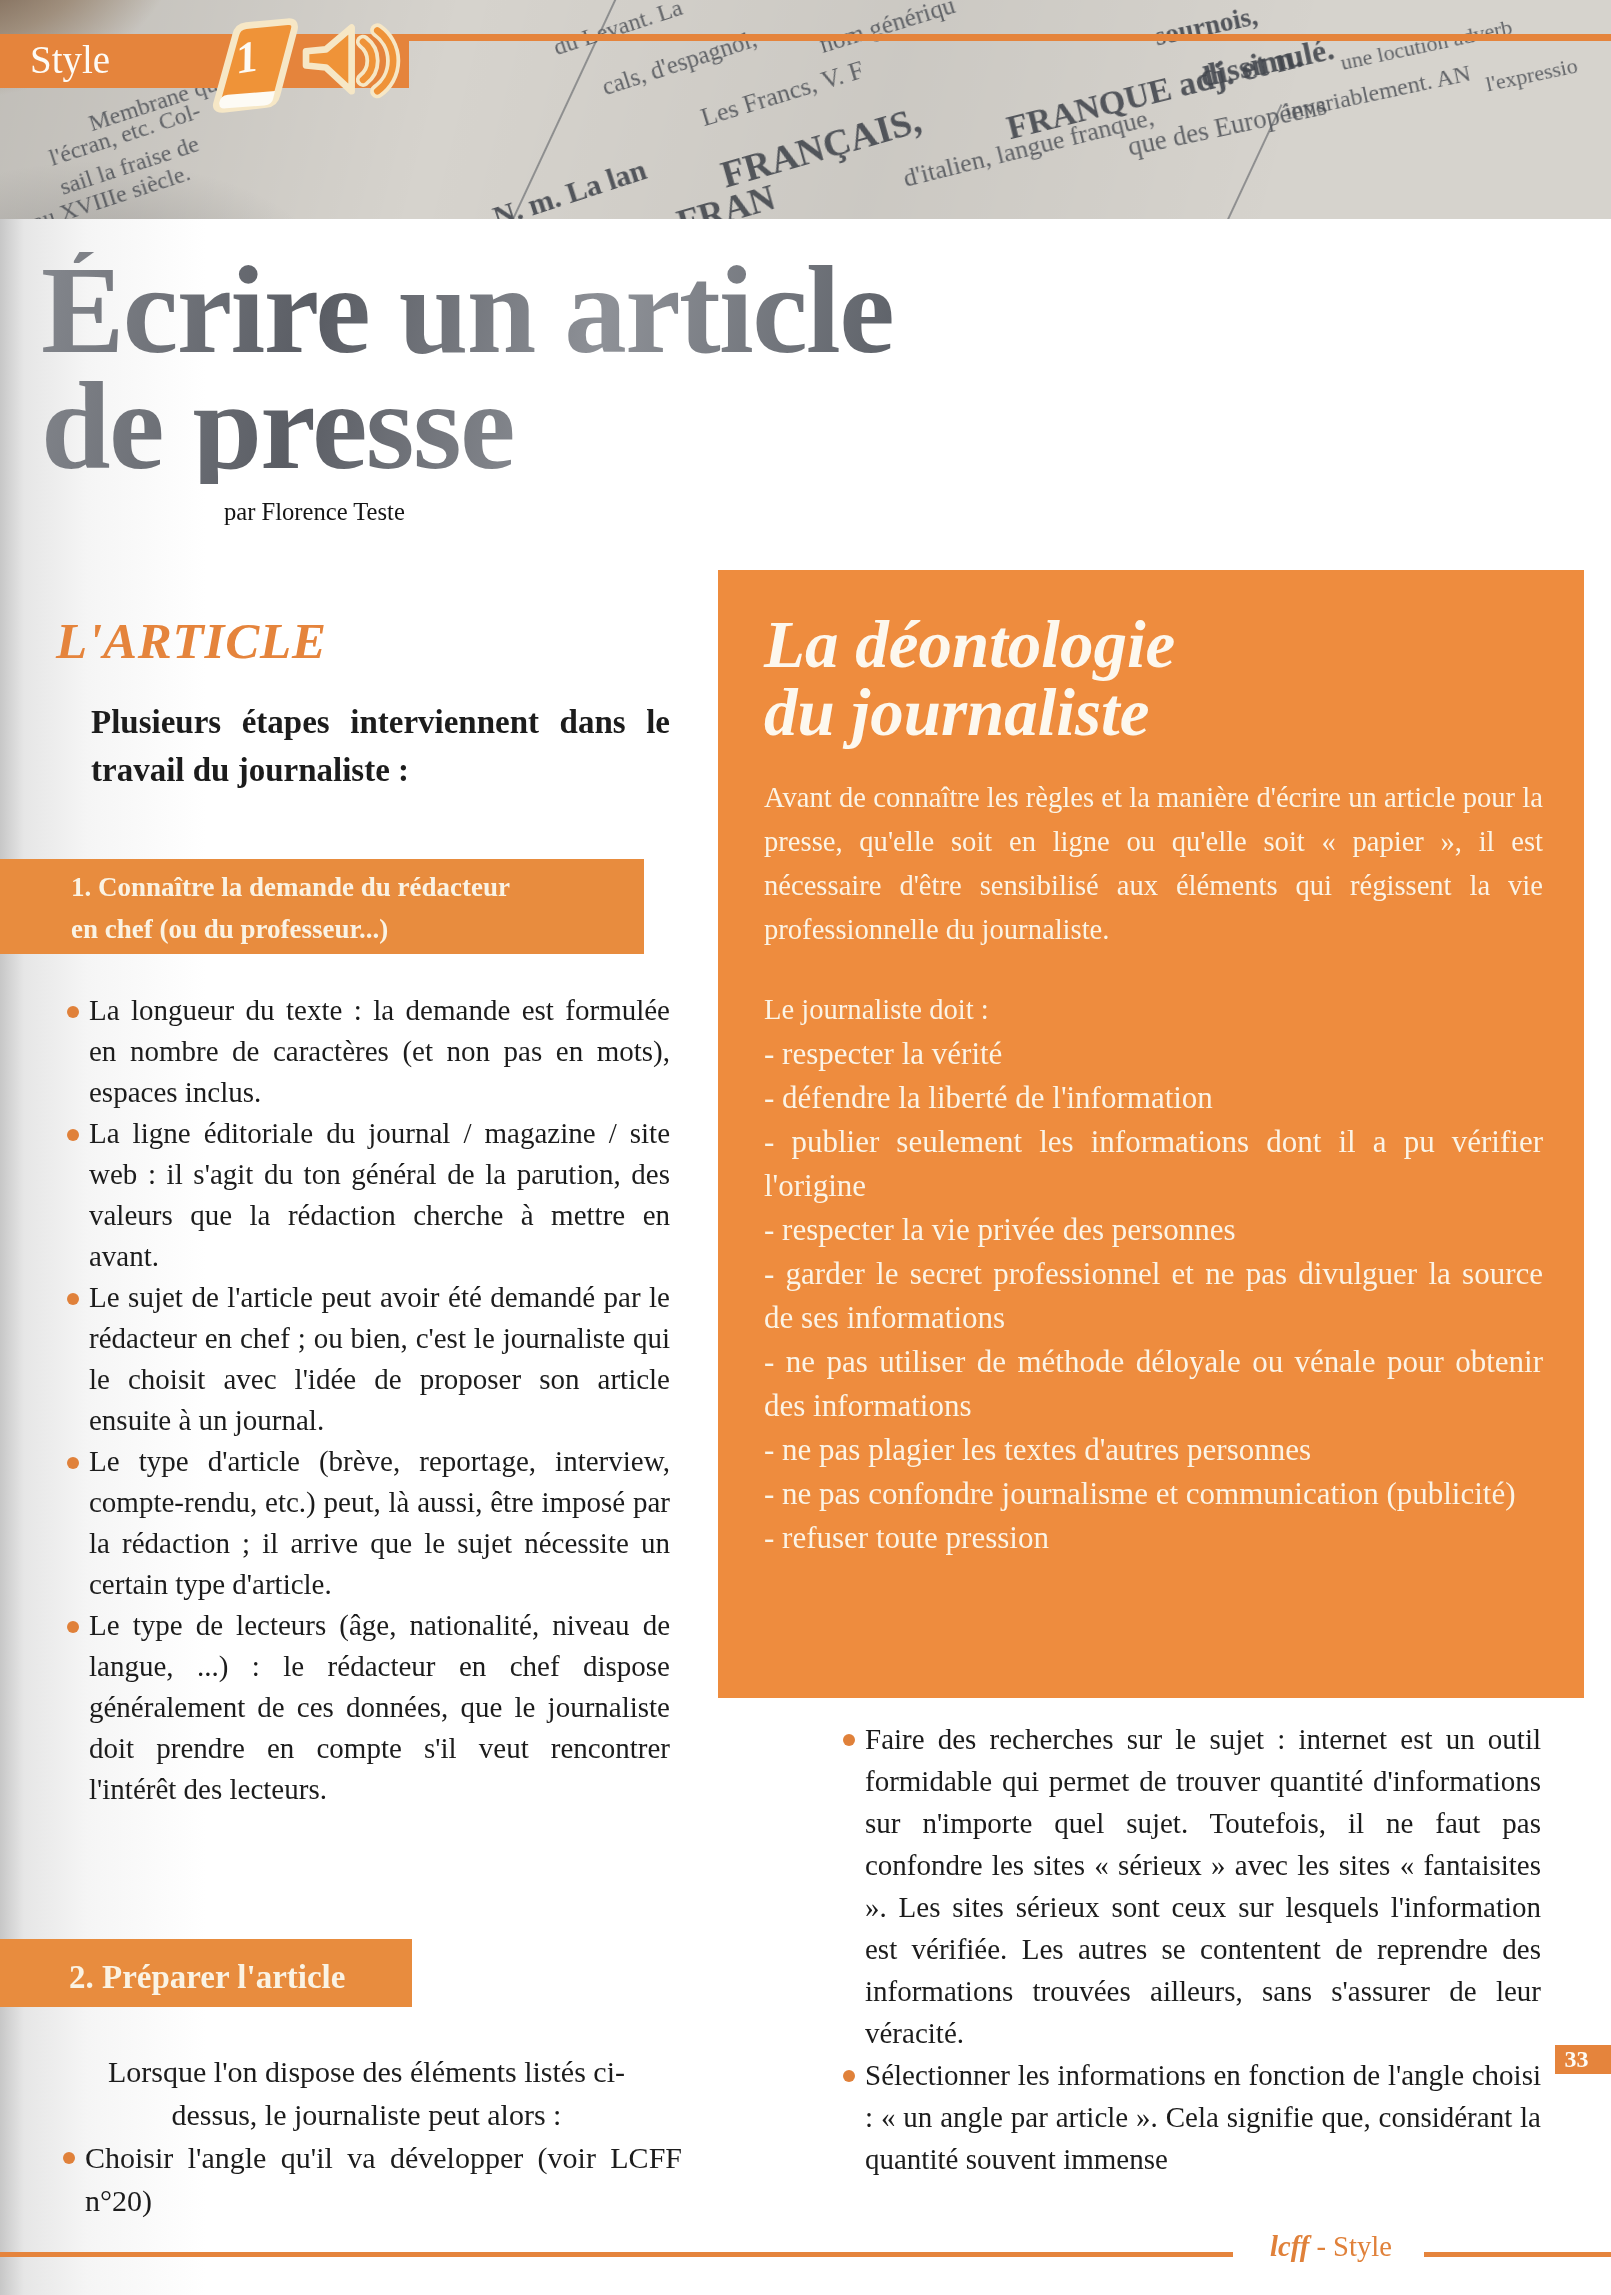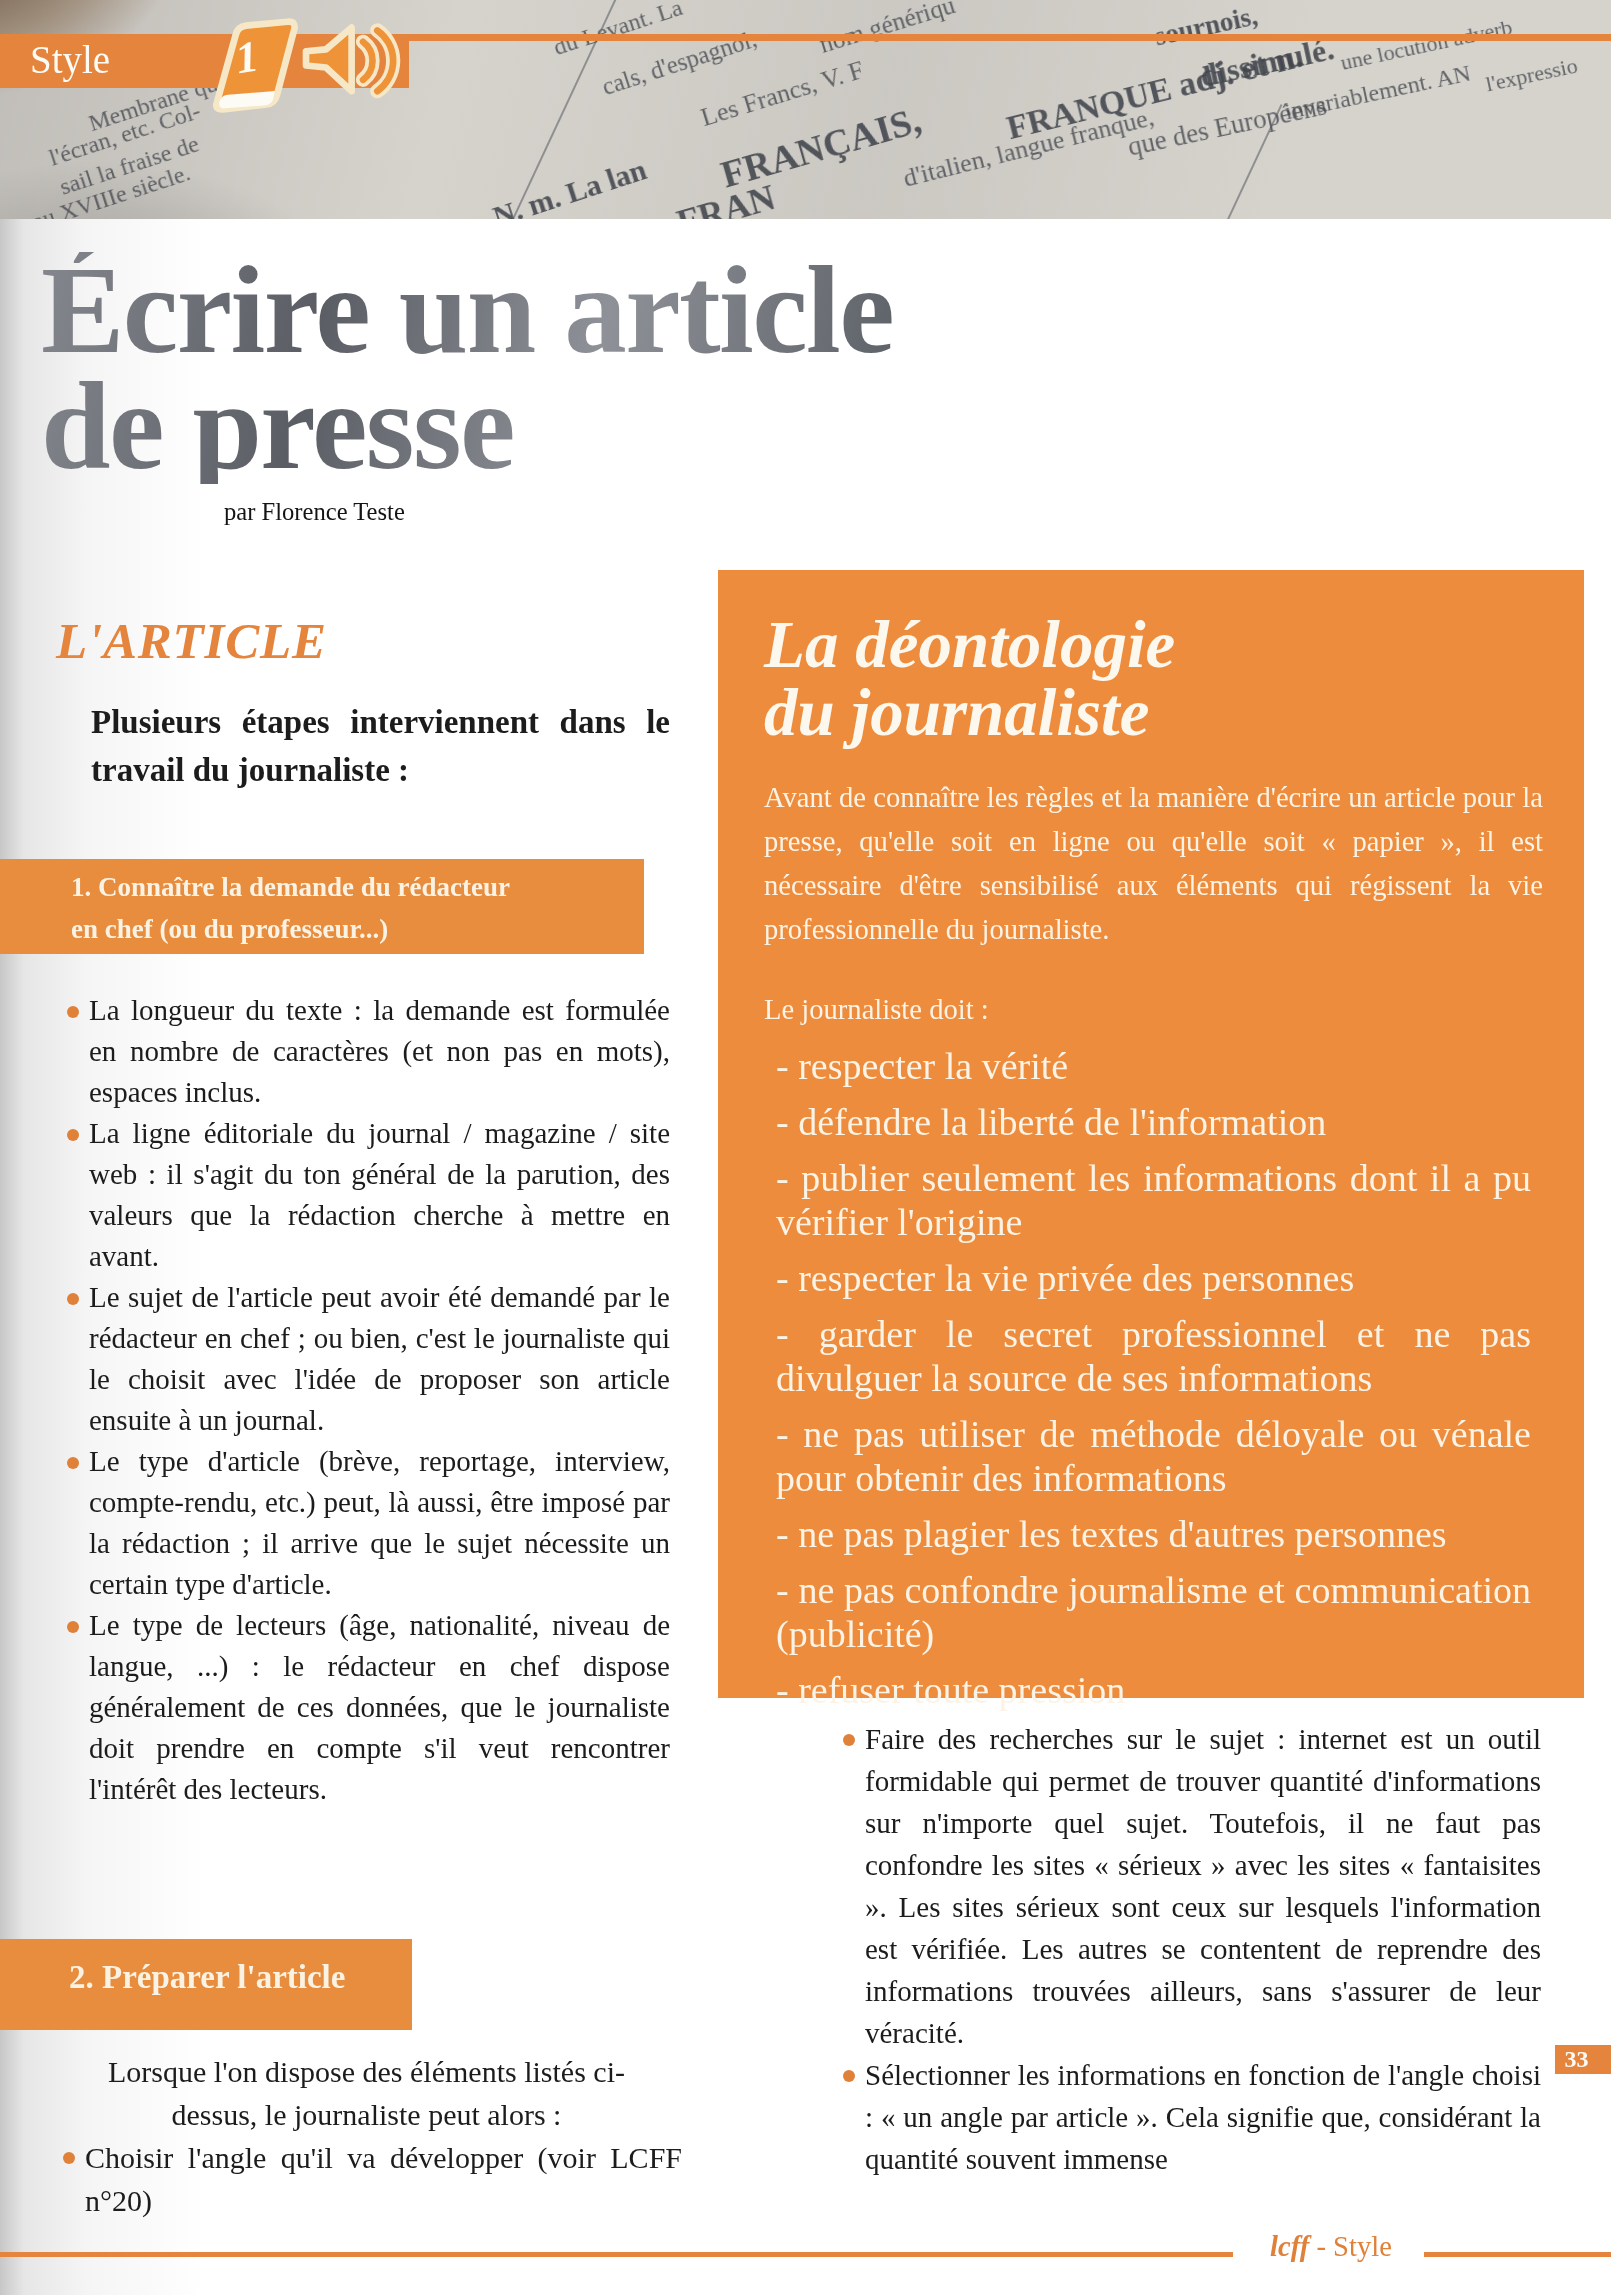--- a/index.html
+++ b/index.html
@@ -34,37 +34,37 @@
             background:linear-gradient(102deg,#84878d 0%,#5a5d64 22%,#8e9197 44%,#5f636a 66%,#7b7e85 88%);
             -webkit-background-clip:text;background-clip:text;color:transparent;}
   .byline{left:224px;top:498px;font-size:24.6px;color:#141414;}
 
   
   .h-article{left:56px;top:612px;font-size:51px;font-weight:bold;font-style:italic;color:#e5843c;letter-spacing:0.8px;}
   .intro{left:91px;top:698px;width:579px;font-size:33px;line-height:48px;font-weight:bold;text-align:justify;}
   .obox{background:#e88c3e;color:#faf3e4;font-weight:bold;}
   .obox1{left:0;top:859px;width:644px;height:95px;padding-left:71px;box-sizing:border-box;
          font-size:27px;line-height:42px;padding-top:7.1px;}
-  .obox2{left:0;top:1939px;width:412px;height:91px;padding-left:69px;box-sizing:border-box;
+  .obox2{left:0;top:1939px;width:412px;height:68px;padding-left:69px;box-sizing:border-box;
          font-size:33px;line-height:76px;}
   ul.blist{list-style:none;margin:0;padding:0;text-align:justify;}
   ul.blist li{position:relative;padding-left:22px;margin:0;}
   ul.blist li::before{content:"";position:absolute;left:0;top:16px;width:12px;height:12px;border-radius:50%;background:#e0813a;}
   .lbullets{left:67px;top:990px;width:603px;font-size:29px;line-height:41px;}
   .after2{left:73px;top:2050px;width:587px;font-size:30px;line-height:43px;text-align:center;}
   .after2-bullets{left:63px;top:2136px;width:619px;font-size:30px;line-height:43px;}
   .after2-bullets li::before{top:14.3px;}
 
   
   .panel{left:718px;top:570px;width:866px;height:1128px;background:#ee8c3e;box-sizing:border-box;
          padding:40px 41px 0 46px;color:#fbf4e6;}
   .panel h2{margin:0;font-size:67px;line-height:68px;font-style:italic;font-weight:bold;color:#fdf8ee;}
   .panel .pintro{margin:30px 0 0 0;font-size:28.6px;line-height:44px;text-align:justify;}
   .panel .plead{margin:36px 0 0 0;font-size:28.6px;line-height:44px;}
-  .panel p.rule{margin:12px;font-size:38px;line-height:44px;text-align:justify;}
+  .panel p.rule{margin:0;font-size:31px;line-height:44px;text-align:justify;}
 
   
   .rbullets{left:843px;top:1718px;width:698px;font-size:29px;line-height:42px;}
   .rbullets li{padding-left:25.4px;margin:0 0 6.3px 0;}
   .rbullets li::before{top:15px;}
 
   
   .pagenum{left:1555px;top:2045px;width:57px;height:28.6px;background:#e5843c;color:#fdfbf6;
            font-size:24px;font-weight:600;line-height:28.6px;padding-left:9.5px;box-sizing:border-box;}
   .fline{top:2252px;height:4.8px;background:#e5843c;}

